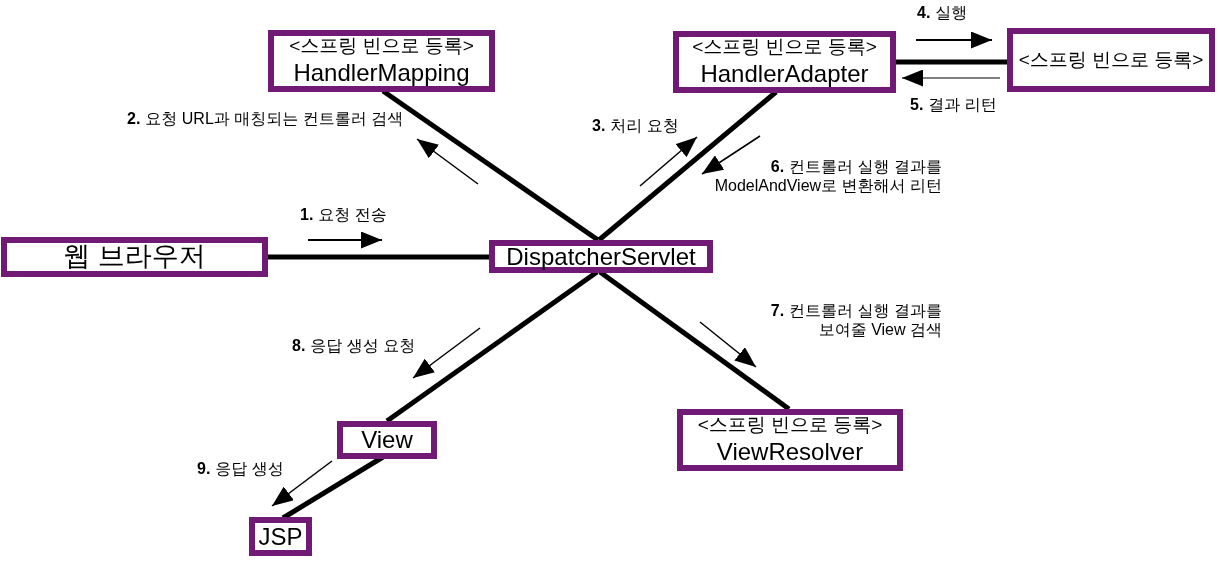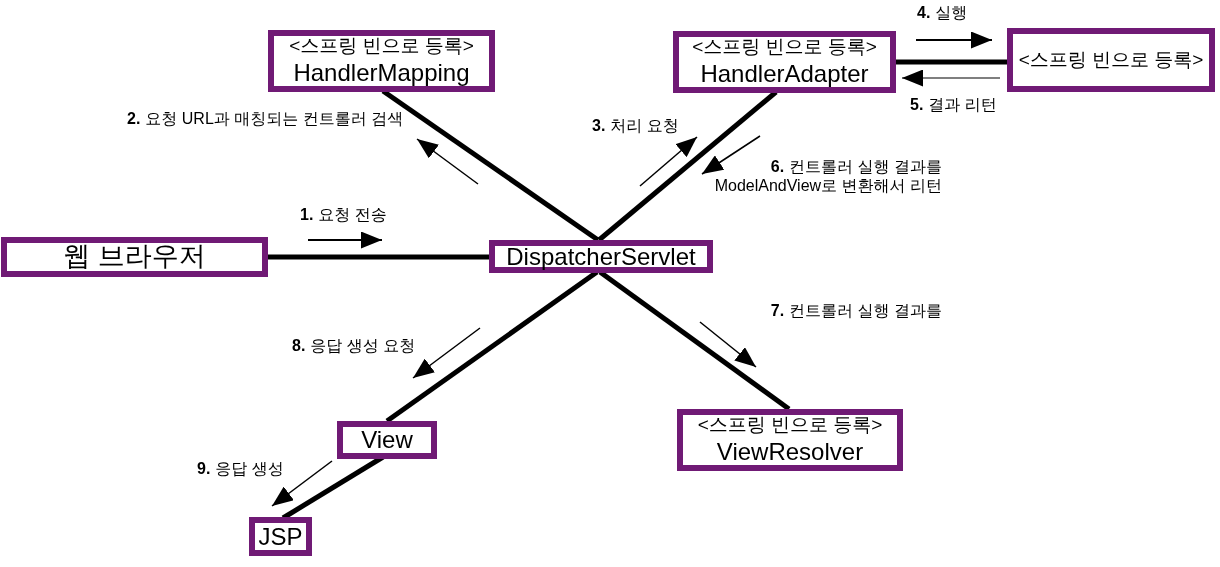--- a/index.html
+++ b/index.html
@@ -143,20 +143,21 @@
     <div>
       <span class="n">6.</span><span>컨트롤러 실행 결과를</span>
     </div>
     <div>ModelAndView로 변환해서 리턴</div>
   </div>
 
   <div class="lbl center" style="left:712px;top:301px;width:230px">
     <div>
       <span class="n">7.</span><span>컨트롤러 실행 결과를</span>
     </div>
+    <div>보여줄 View 검색</div>
   </div>
 
   <div class="lbl" style="left:292px;top:336px">
     <span class="n">8.</span><span>응답 생성 요청</span>
   </div>
 
   <div class="lbl" style="left:197px;top:459px">
     <span class="n">9.</span><span>응답 생성</span>
   </div>
 

